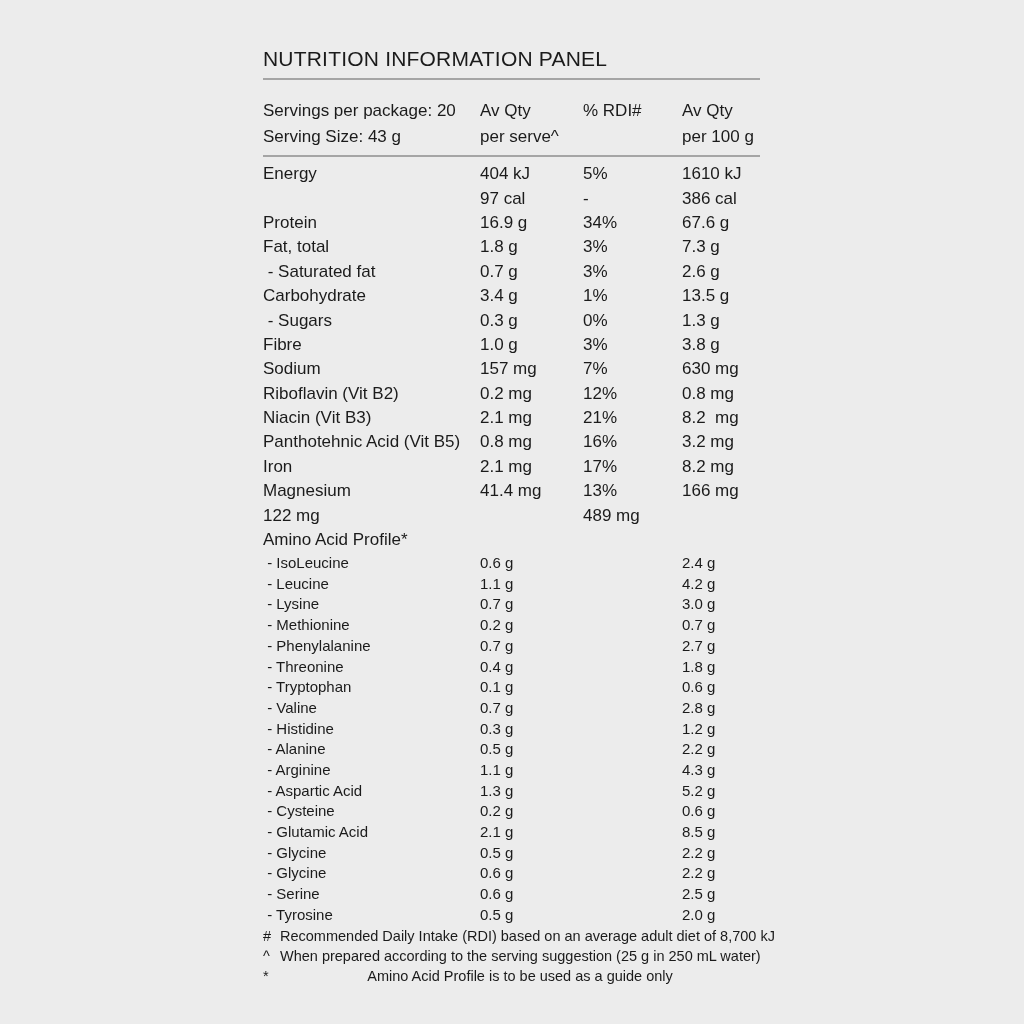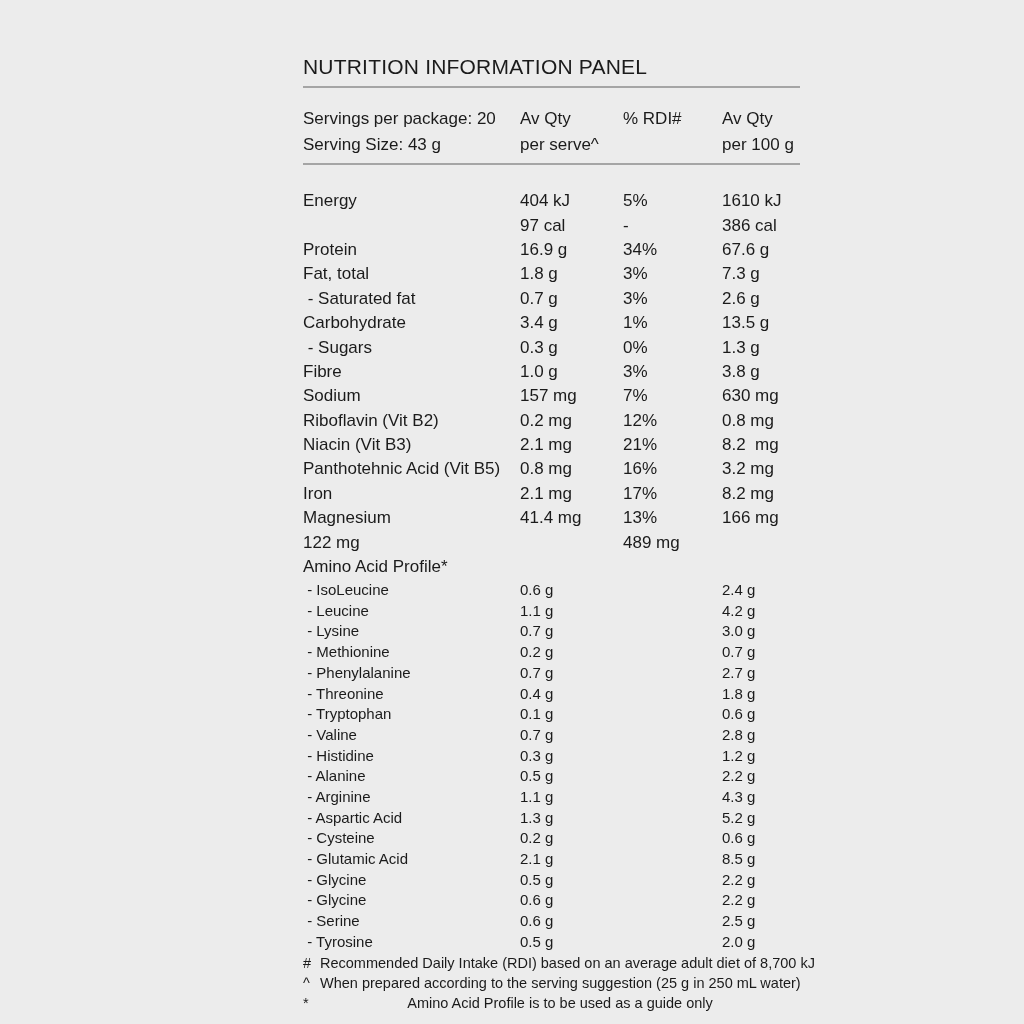--- a/index.html
+++ b/index.html
@@ -11,23 +11,22 @@
     height: 1024px;
     position: relative;
     background: #ececec;
     font-family: "Liberation Sans", sans-serif;
     color: #1b1b1b;
     overflow: hidden;
   }
   .panel {
     position: absolute;
     left: 263px;
-    top: 54px;
+    top: 46px;
     width: 497px;
-    margin-left: 40px;
   }
   .title {
     font-size: 21px;
     line-height: 26px;
     letter-spacing: 0.2px;
     white-space: pre;
   }
   .rule {
     border: none;
     border-top: 2px solid #a5a5a5;
@@ -35,21 +34,21 @@
   }
   .rule-top { margin-top: 6px; }
   .rule-mid { margin-top: 5px; }
   .grid-row {
     display: grid;
     grid-template-columns: 217px 103px 99px 1fr;
     align-items: center;
   }
   .hdr { padding-top: 18px; }
   .hdr .grid-row { height: 26px; font-size: 17px; }
-  .main-rows { padding-top: 24px; }
+  .main-rows { padding-top: 5px; }
   .main-rows .grid-row { height: 24.4px; font-size: 17px; }
   .amino-rows .grid-row { height: 20.7px; font-size: 15px; }
   .cell { white-space: pre; }
   .footnotes { padding-top: 1px; }
   .footnote {
     display: grid;
     grid-template-columns: 17px 1fr;
     height: 20px;
     align-items: center;
     font-size: 14.5px;

